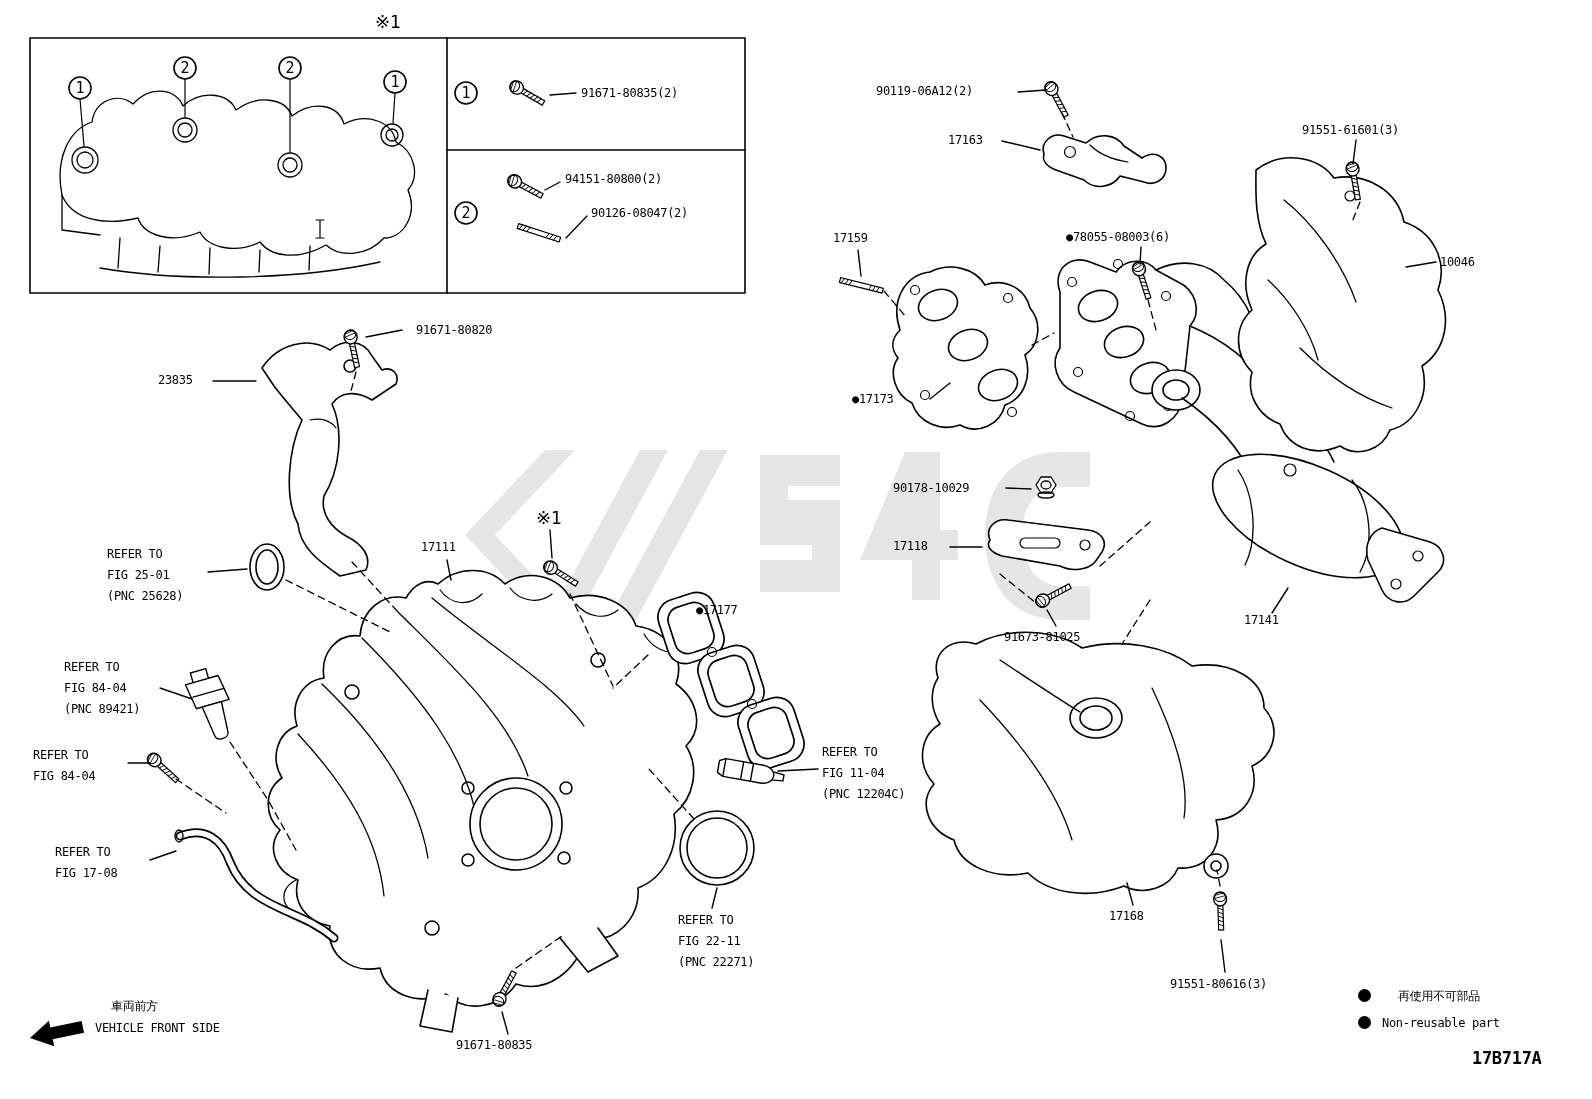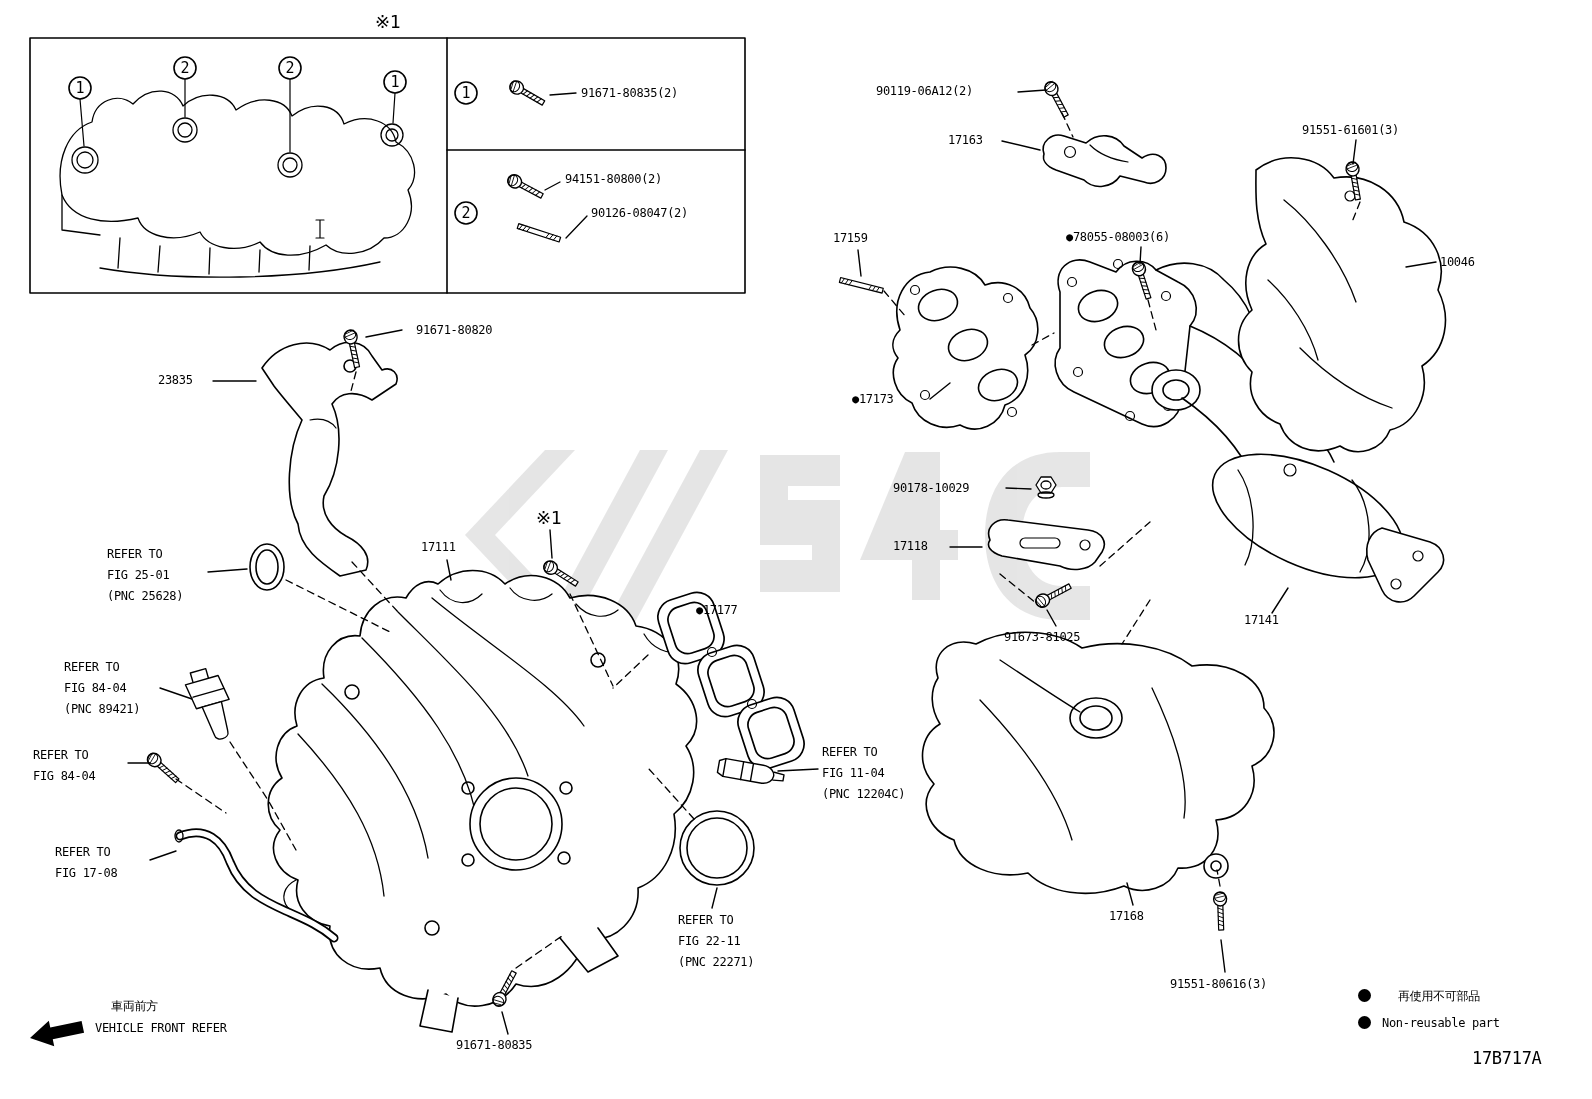--- a/index.html
+++ b/index.html
@@ -8,21 +8,21 @@
     position:relative; width:1592px; height:1099px; background:#fff;
     font-family:"DejaVu Sans Mono","DejaVu Sans",monospace; color:#000; overflow:hidden;
   }
   svg.art { position:absolute; left:0; top:0; }
   .lbl { position:absolute; font-size:12px; white-space:pre; letter-spacing:-0.3px; line-height:19px; }
   .ref { white-space:pre-line; line-height:21px; }
   .big { font-size:18px; }
   .jp  { font-family:Liberation Sans, sans-serif;margin-left:16px; }
   .dot { position:absolute; width:13px; height:13px; border-radius:50%; background:#000; }
   text.co { font-size:15px; font-family:"DejaVu Sans Mono",monospace; }
-  .code { font-size:17px; }
+  .code { font-size:17px;font-weight:bold; }
   path, ellipse, circle, rect, polyline { vector-effect:none; }
 </style>
 </head>
 <body>
 
 <div id="canvas">
 
 <svg class="art" width="1592" height="1099" viewBox="0 0 1592 1099" fill="none" stroke="#000" stroke-width="1.6" stroke-linecap="round" stroke-linejoin="round">
 
   <defs>
@@ -372,21 +372,21 @@
 <div class="lbl ref" style="left:55px;top:842px">REFER TO
 FIG 17-08</div>
 <div class="lbl ref" style="left:822px;top:742px">REFER TO
 FIG 11-04
 (PNC 12204C)</div>
 <div class="lbl ref" style="left:678px;top:910px">REFER TO
 FIG 22-11
 (PNC 22271)</div>
 
 <div class="lbl jp" style="left:95px;top:997px">車両前方</div>
-<div class="lbl" style="left:95px;top:1019px">VEHICLE FRONT REFER</div>
+<div class="lbl" style="left:95px;top:1019px">VEHICLE FRONT SIDE</div>
 
 <span class="dot" style="left:1358px;top:989px"></span>
 <div class="lbl jp" style="left:1382px;top:987px">再使用不可部品</div>
 <span class="dot" style="left:1358px;top:1016px"></span>
 <div class="lbl" style="left:1382px;top:1014px">Non-reusable part</div>
 
 <div class="lbl code" style="left:1472px;top:1049px">17B717A</div>
 
 </div>
 

